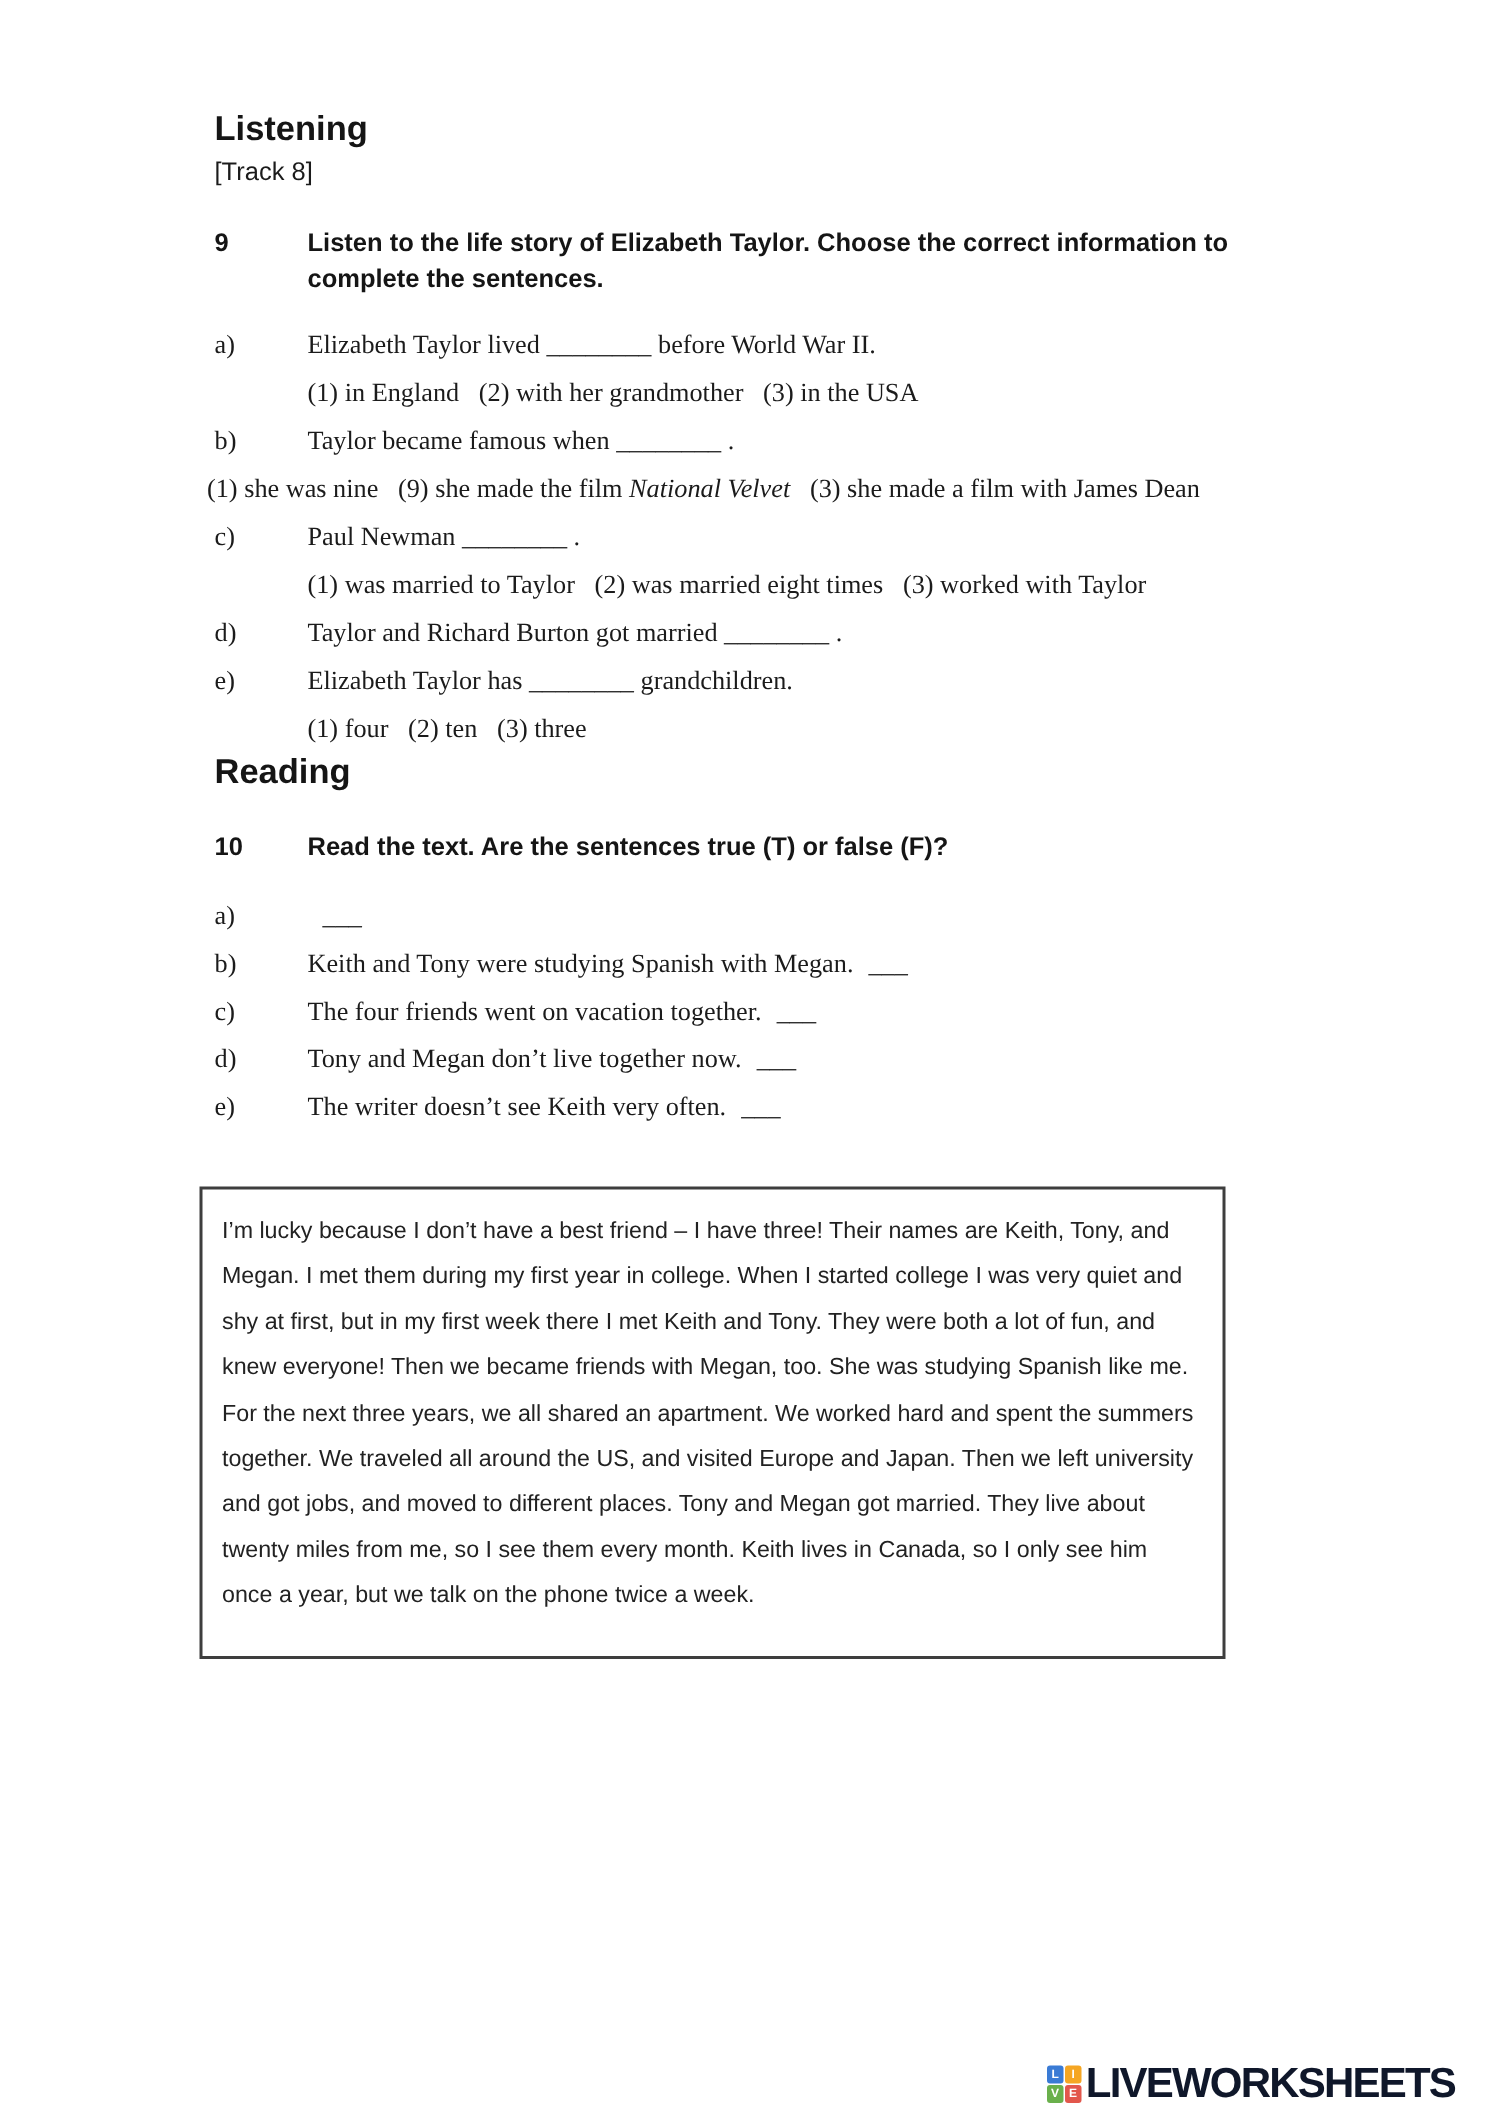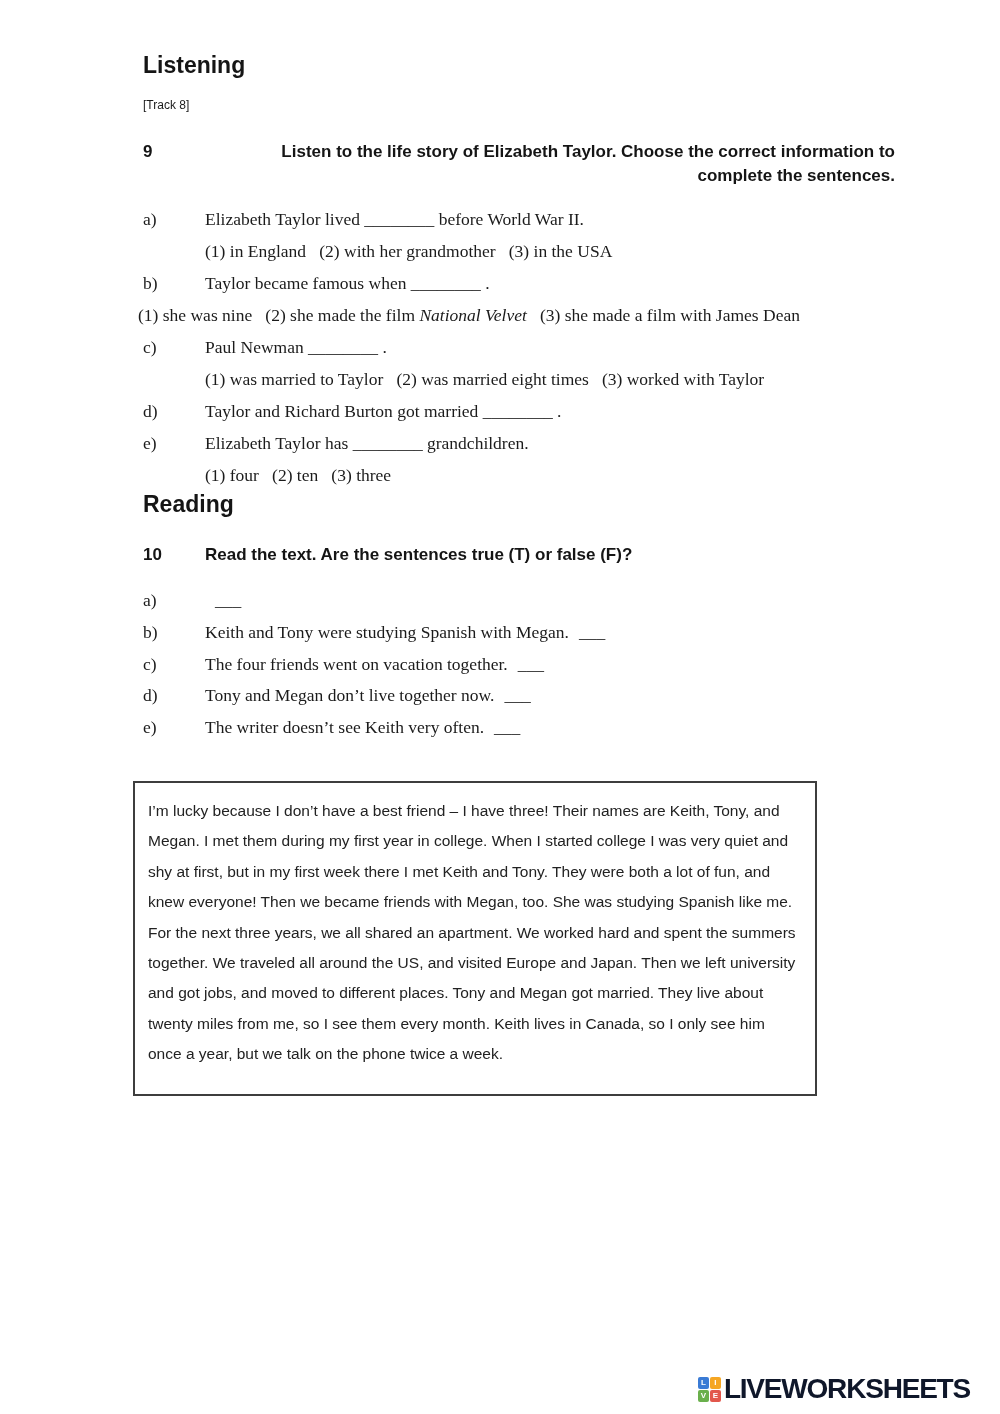--- a/index.html
+++ b/index.html
@@ -5,51 +5,51 @@
   html, body { margin: 0; padding: 0; background: #ffffff; }
   .page {
     position: relative;
     width: 1000px;
     height: 1414px;
     background: #ffffff;
     overflow: hidden;
     font-family: "Liberation Serif", serif;
     color: #1b1b1b;
   }
-  .content { padding: 52px 80px 0 143px; }
+  .content { padding: 72px 80px 0 143px; }
 
   .section-heading {
     font-family: "Liberation Sans", sans-serif;
     font-weight: bold;
     font-size: 23px;
     line-height: 27px;
     margin: 0;
     color: #151515;
   }
   .reading-heading { }
 
   .track-label {
     font-family: "Liberation Sans", sans-serif;
-    font-size: 12px;
+    font-size: 17px;
     line-height: 20px;
-    margin-top: 16px;
+    margin-top: 6px;
     color: #1b1b1b;
   }
 
   .exercise-header {
     display: flex;
     margin-top: 25px;
     font-family: "Liberation Sans", sans-serif;
     font-weight: bold;
     font-size: 17px;
     line-height: 24px;
     color: #151515;
   }
   .exercise-number { width: 62px; flex: none; }
-  .exercise-instruction { max-width: 690px; text-align: right; }
+  .exercise-instruction { max-width: 690px; }
 
   .listening-items { margin-top: 15px; }
   .item-row {
     display: flex;
     line-height: 32px;
     font-size: 17.5px;
     white-space: pre-wrap;
   }
   .item-letter { width: 62px; flex: none; }
   .options-row { padding-left: 62px; }
@@ -139,21 +139,21 @@
       </div>
       <div class="item-row options-row">
         <span>(1) in England   (2) with her grandmother   (3) in the USA</span>
       </div>
 
       <div class="item-row">
         <span class="item-letter">b)</span>
         <span>Taylor became famous when ________ .</span>
       </div>
       <div class="item-row options-row flush">
-        <span>(1) she was nine   (2) she made the film </span><span class="italic">National Velvet</span><span>   (3) she made a film with James Dean</span>
+        <span>(1) she was nine   (9) she made the film </span><span class="italic">National Velvet</span><span>   (3) she made a film with James Dean</span>
       </div>
 
       <div class="item-row">
         <span class="item-letter">c)</span>
         <span>Paul Newman ________ .</span>
       </div>
       <div class="item-row options-row">
         <span>(1) was married to Taylor   (2) was married eight times   (3) worked with Taylor</span>
       </div>
 

